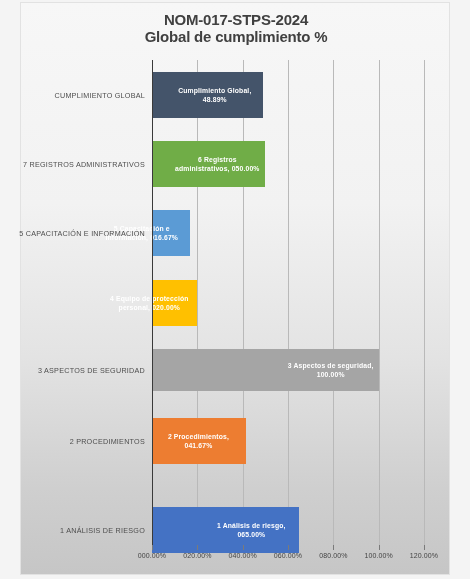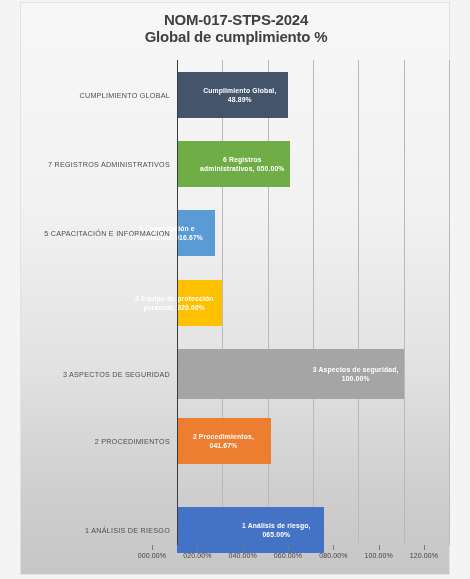--- a/index.html
+++ b/index.html
@@ -47,21 +47,20 @@
     width: 430px;
     height: 573px;
   }
 
   #plot-area {
     position: absolute;
     left: 131px;
     top: 57px;
     width: 272px;
     height: 485px;
-    margin-left: 25px;
   }
 
   .gridline {
     position: absolute;
     top: 0;
     bottom: 0;
     width: 1px;
     background: #b9b9b9;
   }
   .gridline.zero {
@@ -172,21 +171,21 @@
           <div class="cat-label">5  CAPACITACIÓN E INFORMACIÓN</div>
           <div class="bar" style="width: 37.7853px; background: rgb(91, 155, 213);">
             <div class="bar-label">5  Capacitación e información, 016.67%</div>
           </div>
         </div>
         <div class="cat-row" style="top: 219.5px; height: 46px;">
           <div class="bar" style="width: 45.3333px; background: rgb(255, 192, 0);">
             <div class="bar-label">4  Equipo de protección personal, 020.00%</div>
           </div>
         </div>
-        <div class="cat-row" style="top: 288.786px; height: 50px;">
+        <div class="cat-row" style="top: 288.786px; height: 42px;">
           <div class="cat-label">3  ASPECTOS DE SEGURIDAD</div>
           <div class="bar" style="width: 226.667px; background: rgb(165, 165, 165);">
             <div class="bar-label">3  Aspectos de seguridad, 100.00%</div>
           </div>
         </div>
         <div class="cat-row" style="top: 358.071px; height: 46px;">
           <div class="cat-label">2  PROCEDIMIENTOS</div>
           <div class="bar" style="width: 94.452px; background: rgb(237, 125, 49);">
             <div class="bar-label">2  Procedimientos, 041.67%</div>
           </div>

